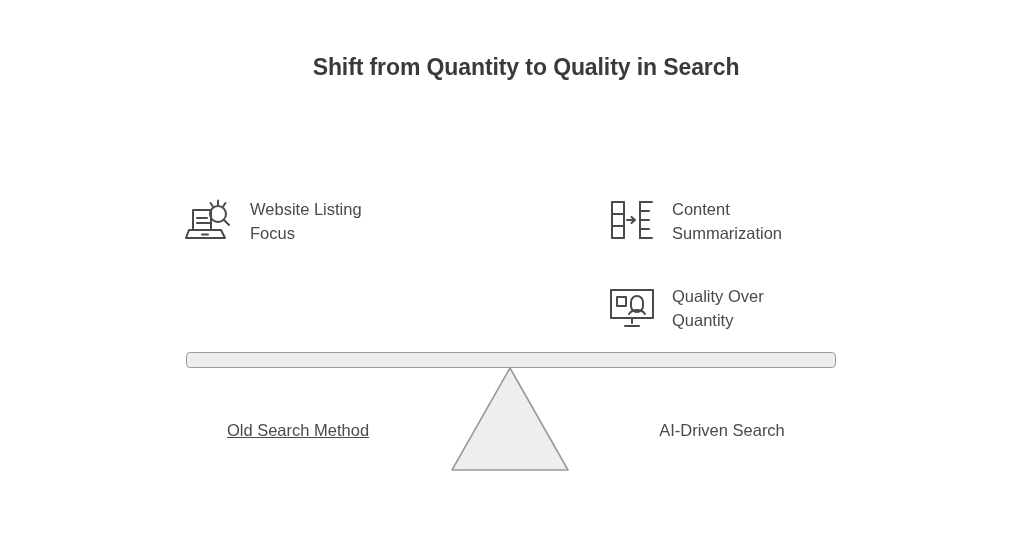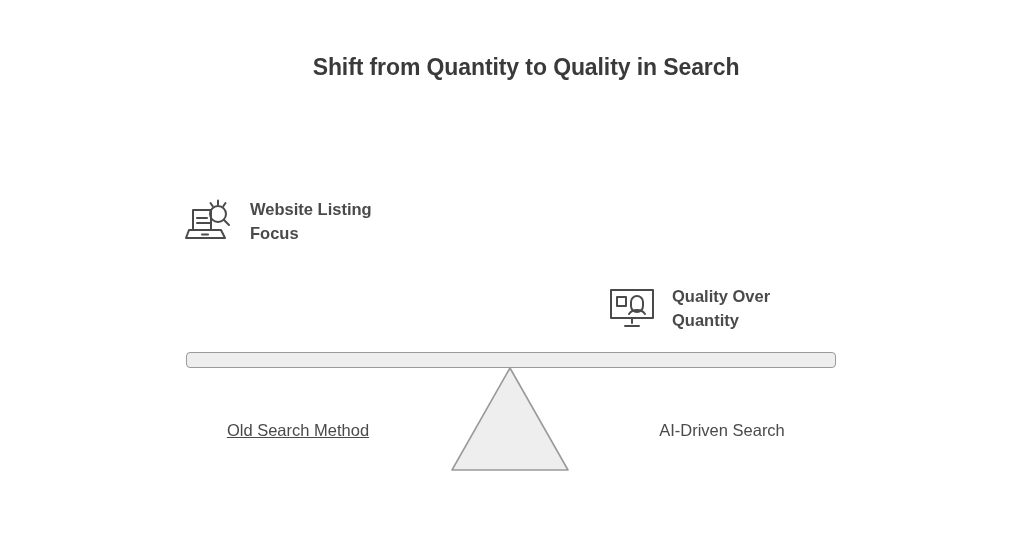--- a/index.html
+++ b/index.html
@@ -48,21 +48,21 @@
     flex: 0 0 52px;
     display: flex;
     align-items: center;
     justify-content: center;
   }
   .feature .label {
     font-size: 16.5px;
     line-height: 24.5px;
     color: #4a4a4a;
     white-space: pre-line;
-    font-weight: 700;
+    font-weight: 400;
   }
 
   #feat-website-listing { left: 170px; top: 196px; }
   #feat-quantity-over   { left: 170px; top: 283px; }
   #feat-content-summ    { left: 592px; top: 196px; }
   #feat-quality-over    { left: 592px; top: 283px; justify-content: center; }
 
   
   .beam {
     position: absolute;
@@ -126,20 +126,44 @@
           <path d="M25.5 6 l2.2 3.3"></path>
           <path d="M40.5 6 l-2.2 3.3"></path>
         </svg>
       </span>
     </div>
     <div class="label">Website Listing
 Focus</div>
   </div>
 
 
+  <div class="feature" id="feat-content-summ">
+    <div class="icon-box">
+      <span>
+        <svg width="50" height="48" viewBox="0 0 50 48" fill="none" stroke="#4a4a4a" stroke-width="2" stroke-linecap="round" stroke-linejoin="round">
+
+          <path d="M5 5 h12 v12 H5 z"></path>
+          <path d="M5 17 h12 v12 H5 z"></path>
+          <path d="M5 29 h12 v12 H5 z"></path>
+
+          <path d="M20 23 h7"></path>
+          <path d="M24.5 20 l3.5 3 -3.5 3"></path>
+
+          <path d="M33 5 v36"></path>
+          <path d="M33 5 h12"></path>
+          <path d="M33 41 h12"></path>
+          <path d="M33 14 h9"></path>
+          <path d="M33 23 h9"></path>
+          <path d="M33 32 h9"></path>
+        </svg>
+      </span>
+    </div>
+    <div class="label">Content
+Summarization</div>
+  </div>
 
   <div class="feature" id="feat-quality-over">
     <div class="icon-box">
       <span>
         <svg width="50" height="48" viewBox="0 0 50 48" fill="none" stroke="#4a4a4a" stroke-width="2" stroke-linecap="round" stroke-linejoin="round">
 
           <path d="M4 6 h42 v28 H4 z"></path>
 
           <path d="M10 13 h9 v9 h-9 z"></path>
 

